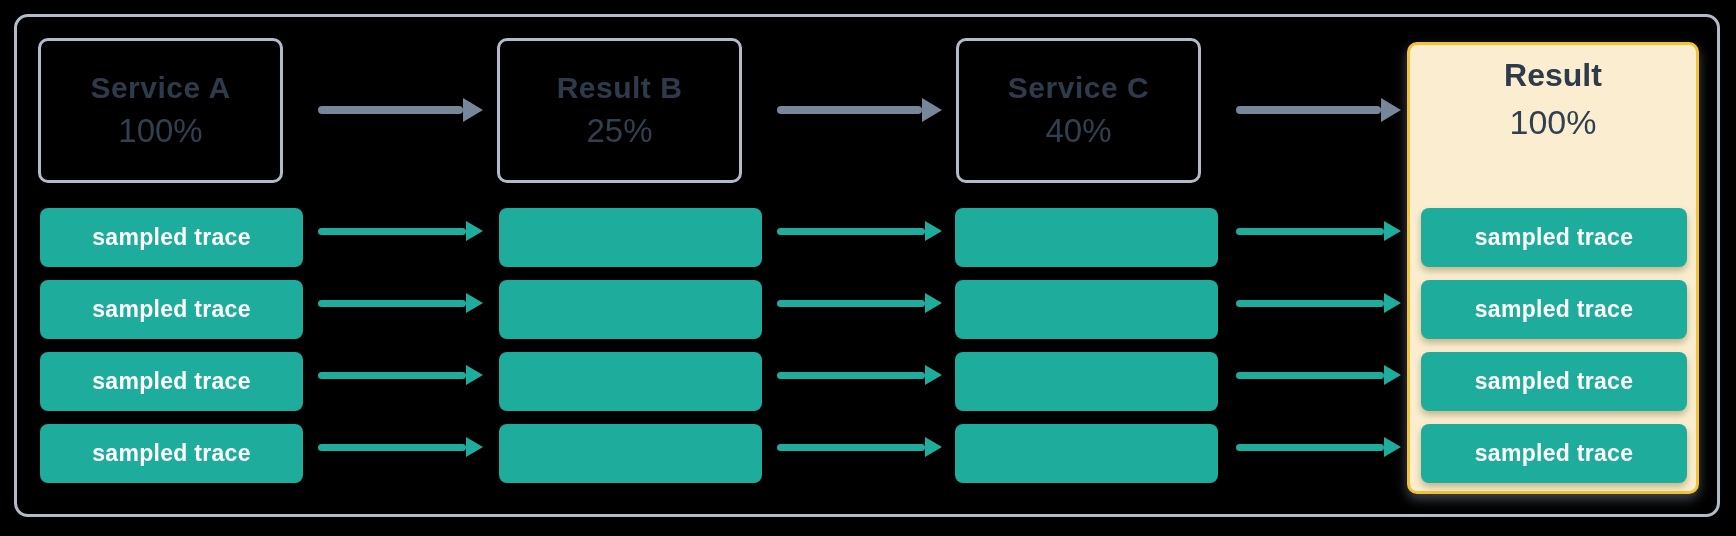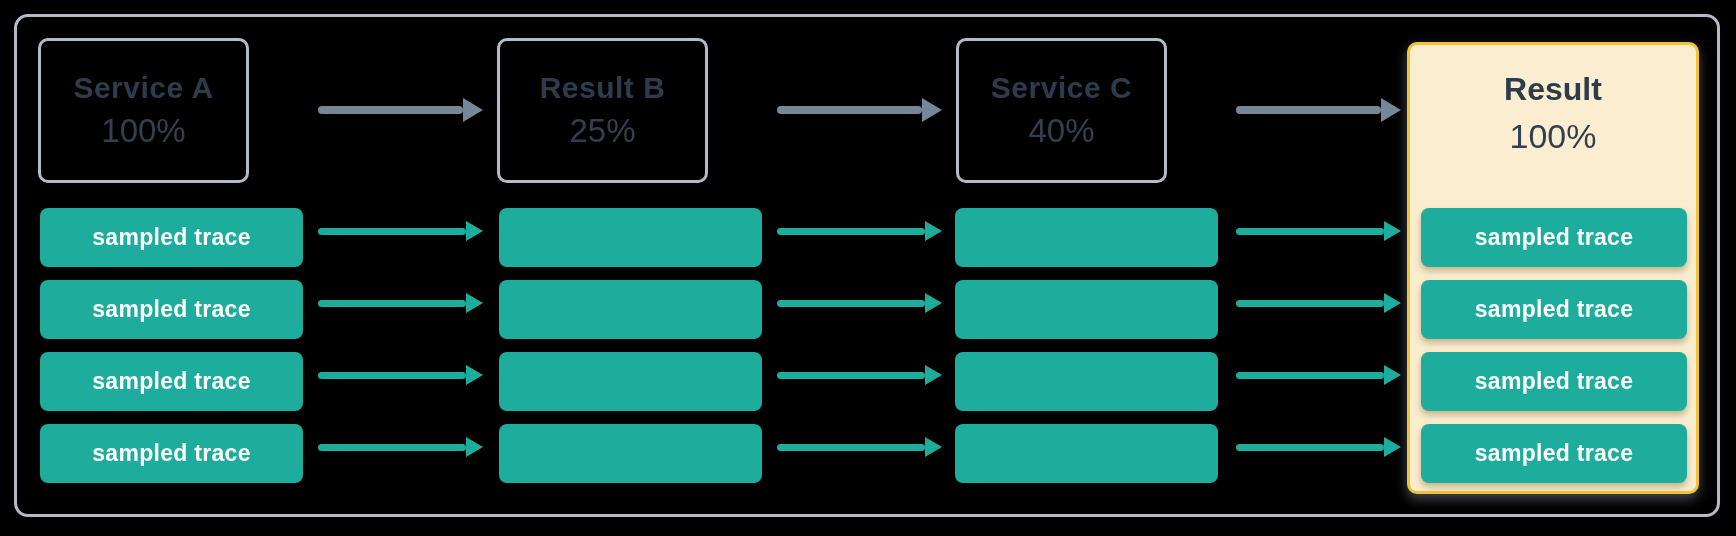--- a/index.html
+++ b/index.html
@@ -9,33 +9,33 @@
     background:#000;
     font-family:"Liberation Sans", sans-serif;
     overflow:hidden;
   }
   .outer-frame{
     position:absolute;left:14px;top:14px;width:1706px;height:503px;
     border:3px solid #b2bcc9;border-radius:14px;box-sizing:border-box;
     background:transparent;
   }
   .service-box{
-    position:absolute;top:38px;width:211px;height:145px;box-sizing:border-box;
+    position:absolute;top:38px;width:245px;height:145px;box-sizing:border-box;
     border:3px solid #b2bcc9;border-radius:10px;background:transparent;
     display:flex;flex-direction:column;align-items:center;justify-content:center;gap:7px;
   }
   .service-label{font-size:30px;font-weight:700;color:#2e3b4b;letter-spacing:.5px;}
   .service-value{font-size:33px;font-weight:500;color:#31404f;}
   .result-box{
     position:absolute;left:1407px;top:42px;width:292px;height:452px;box-sizing:border-box;
     border:3px solid #f3c236;border-radius:10px;background:#fbeed0;
     box-shadow:0 5px 12px rgba(150,160,175,.45);
   }
   .result-header{
-    display:flex;flex-direction:column;align-items:center;gap:9px;padding-top:26px;
+    display:flex;flex-direction:column;align-items:center;gap:9px;padding-top:12px;
   }
   .result-title{font-size:32px;font-weight:700;color:#2e3b4b;}
   .result-value{font-size:34px;font-weight:500;color:#31404f;}
   .trace-box{
     position:absolute;width:263px;height:59px;box-sizing:border-box;
     background:#1ead9d;border-radius:8px;
     display:flex;align-items:center;justify-content:center;
     color:#ffffff;font-size:23px;font-weight:600;letter-spacing:.3px;
   }
   .trace-box.in-result{

